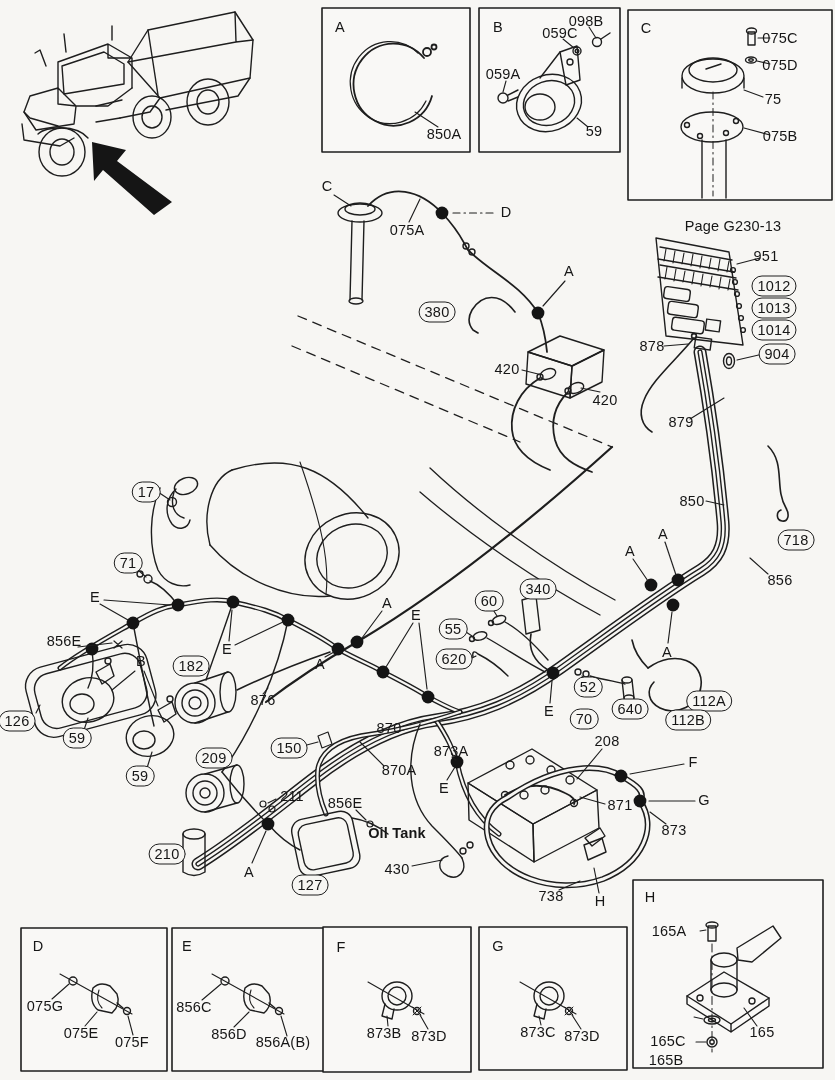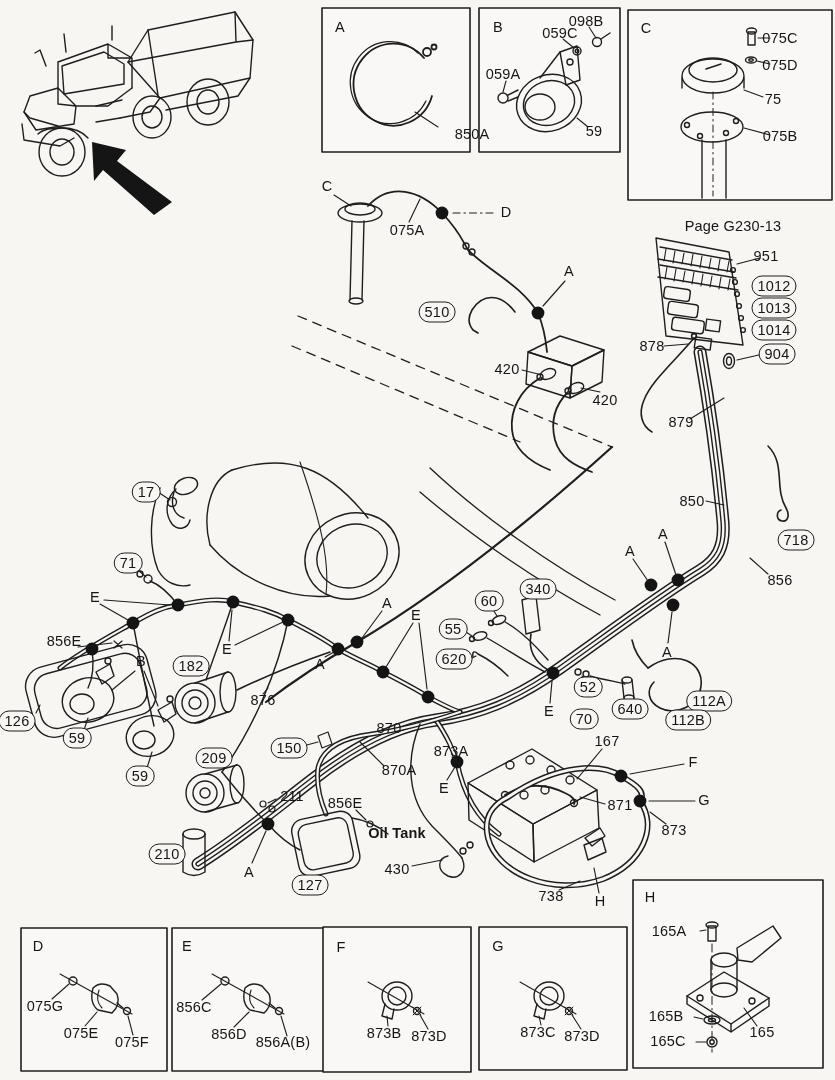--- a/index.html
+++ b/index.html
@@ -429,39 +429,39 @@
     <path d="M666,824 L650,812"></path>
     <path d="M559,890 L580,881"></path>
     <path d="M599,893 L594,868"></path>
   </g>
 </g>
 </svg>
 
 <div class="labels">
 
   <span class="letter" style="left:340px;top:27px">A</span>
-  <span style="left:472px;top:134px">850A</span>
+  <span style="left:444px;top:134px">850A</span>
 
   <span class="letter" style="left:498px;top:27px">B</span>
   <span style="left:586px;top:21px">098B</span>
   <span style="left:560px;top:33px">059C</span>
   <span style="left:503px;top:74px">059A</span>
   <span style="left:594px;top:131px">59</span>
 
   <span class="letter" style="left:646px;top:28px">C</span>
   <span style="left:780px;top:38px">075C</span>
   <span style="left:780px;top:65px">075D</span>
   <span style="left:773px;top:99px">75</span>
   <span style="left:780px;top:136px">075B</span>
 
   <span class="letter" style="left:327px;top:186px">C</span>
   <span style="left:407px;top:230px">075A</span>
   <span class="letter" style="left:506px;top:212px">D</span>
   <span class="letter" style="left:569px;top:271px">A</span>
-  <span class="oval" style="left:437px;top:312px">510</span>
+  <span class="oval" style="left:437px;top:312px">380</span>
   <span class="pg" style="left:733px;top:226px">Page G230-13</span>
   <span style="left:766px;top:256px">951</span>
   <span class="oval" style="left:774px;top:286px">1012</span>
   <span class="oval" style="left:774px;top:308px">1013</span>
   <span class="oval" style="left:774px;top:330px">1014</span>
   <span style="left:652px;top:346px">878</span>
   <span class="oval" style="left:777px;top:354px">904</span>
   <span style="left:681px;top:422px">879</span>
   <span style="left:507px;top:369px">420</span>
   <span style="left:605px;top:400px">420</span>
@@ -505,21 +505,21 @@
   <span class="oval" style="left:489px;top:601px">60</span>
   <span class="oval" style="left:453px;top:629px">55</span>
   <span class="oval" style="left:454px;top:659px">620</span>
   <span class="letter" style="left:549px;top:711px">E</span>
   <span class="oval" style="left:588px;top:687px">52</span>
   <span class="oval" style="left:630px;top:709px">640</span>
   <span class="oval" style="left:584px;top:719px">70</span>
   <span class="oval" style="left:709px;top:701px">112A</span>
   <span class="oval" style="left:688px;top:720px">112B</span>
 
-  <span style="left:607px;top:741px">167</span>
+  <span style="left:607px;top:741px">208</span>
   <span class="letter" style="left:693px;top:762px">F</span>
   <span class="letter" style="left:704px;top:800px">G</span>
   <span style="left:620px;top:805px">871</span>
   <span style="left:674px;top:830px">873</span>
   <span style="left:551px;top:896px">738</span>
   <span class="letter" style="left:600px;top:901px">H</span>
 
   <span class="letter" style="left:38px;top:946px">D</span>
   <span style="left:45px;top:1006px">075G</span>
   <span style="left:81px;top:1033px">075E</span>
@@ -533,18 +533,18 @@
   <span class="letter" style="left:341px;top:947px">F</span>
   <span style="left:384px;top:1033px">873B</span>
   <span style="left:429px;top:1036px">873D</span>
 
   <span class="letter" style="left:498px;top:946px">G</span>
   <span style="left:538px;top:1032px">873C</span>
   <span style="left:582px;top:1036px">873D</span>
 
   <span class="letter" style="left:650px;top:897px">H</span>
   <span style="left:669px;top:931px">165A</span>
-  <span style="left:666px;top:1016px">165B</span>
+  <span style="left:666px;top:1060px">165B</span>
   <span style="left:668px;top:1041px">165C</span>
   <span style="left:762px;top:1032px">165</span>
 
 </div>
 </div>
 
 </body></html>

